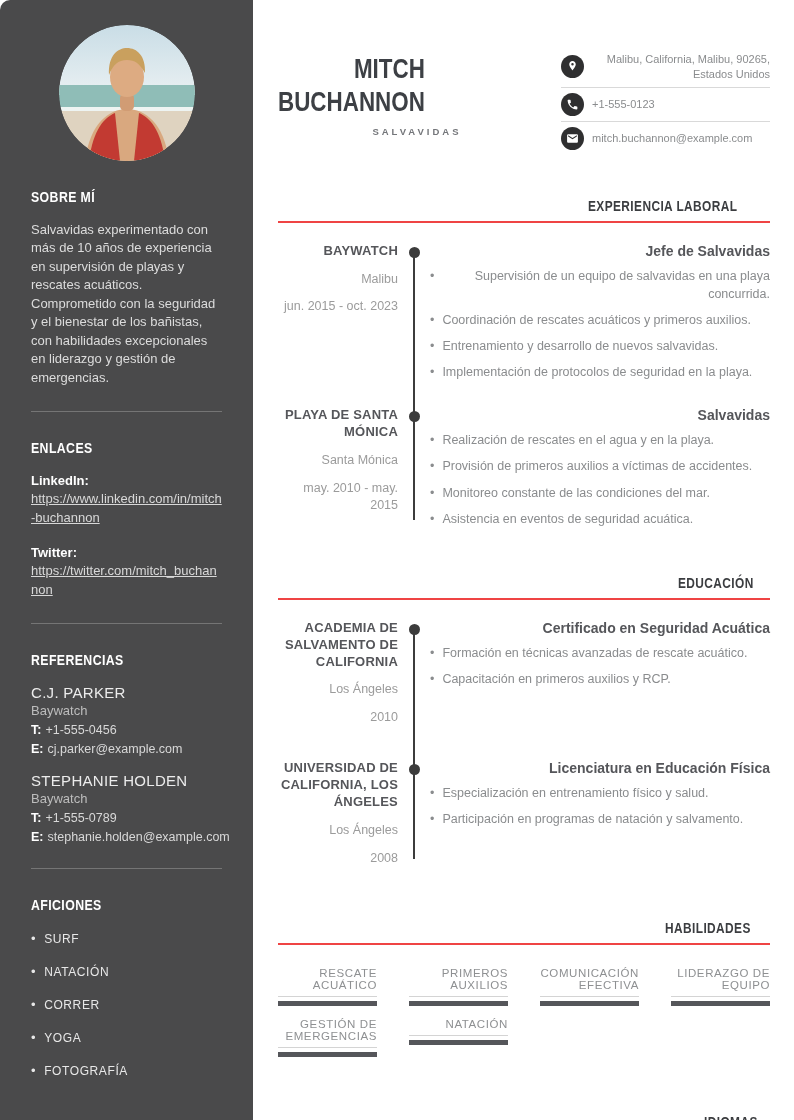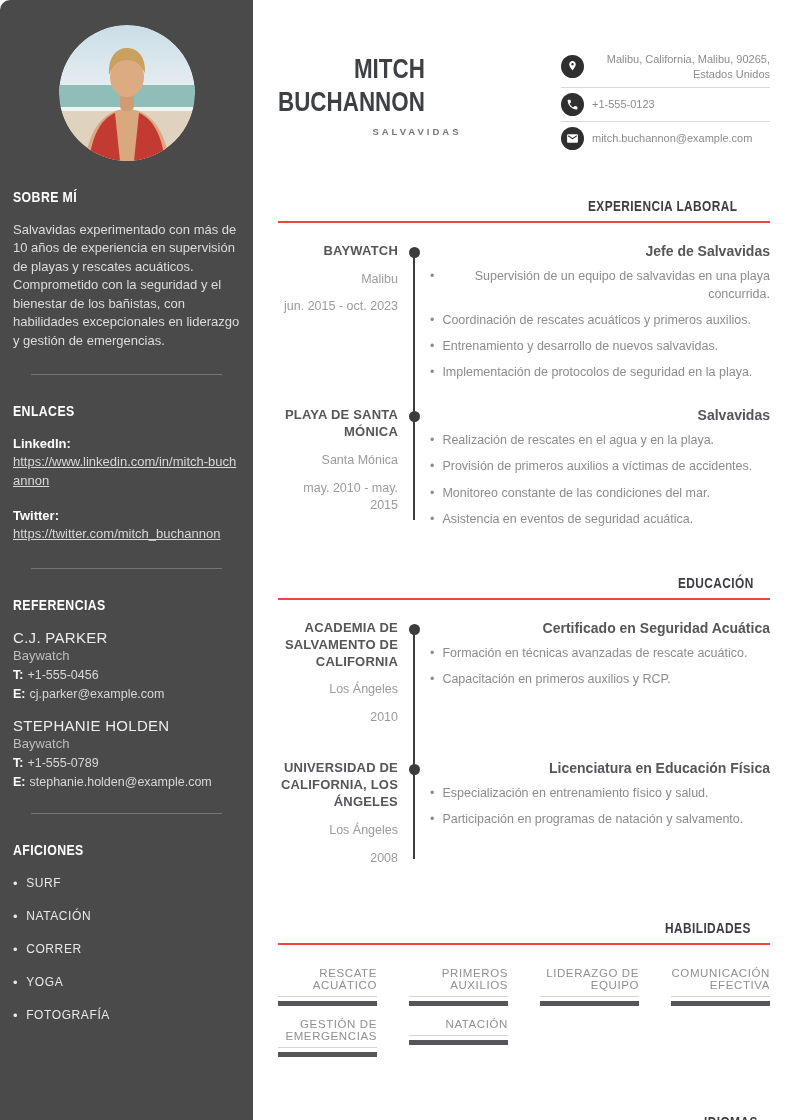--- a/index.html
+++ b/index.html
@@ -5,21 +5,21 @@
   * { margin:0; padding:0; box-sizing:border-box; }
   html,body { width:794px; height:1120px; }
   body { font-family:"Liberation Sans", sans-serif; background:#ffffff; overflow:hidden; }
   .page { position:relative; width:794px; height:1120px; background:#ffffff; }
 
   
   .sidebar { position:absolute; left:0; top:0; width:253px; height:1120px;
              background:#4a4a4b; color:#d6d6d6; border-top-left-radius:10px; }
   .photo-wrap { width:136px; height:136px; margin:25px auto 0; border-radius:50%; overflow:hidden; }
   .photo-wrap svg { display:block; }
-  .sb-inner { padding:0 13px; }
+  .sb-inner { padding:0 31px; }
   .sb-h { color:#ffffff; font-size:15px; font-weight:700; margin-top:27px; }
   .cond { display:inline-block; transform:scaleX(0.82); transform-origin:0 50%; letter-spacing:0.5px; white-space:nowrap; }
   .sb-about-text { font-size:13px; line-height:1.42; color:#dcdcdc; margin-top:16px; }
   .sb-divider { border:none; border-top:1px solid #757575; margin:24px 31px 0; }
   .sb-link-group { margin-top:17px; font-size:13px; }
   .sb-link-label { color:#ffffff; font-weight:700; display:block; margin-bottom:2px; }
   .sb-link a { color:#d8d8d8; text-decoration:underline; word-break:break-all; line-height:1.45; }
   .ref-block { margin-top:16px; }
   .ref-name { color:#ececec; font-size:15px; letter-spacing:0.3px; }
   .ref-company { color:#bdbdbd; font-size:13px; margin-top:2px; }
@@ -335,27 +335,27 @@
               <div class="skill-fill" style="width: 100%;"></div>
             </div>
         </div>
         <div class="skill">
           <div class="skill-label">PRIMEROS AUXILIOS</div>
           <div class="skill-bar">
               <div class="skill-fill" style="width: 100%;"></div>
             </div>
         </div>
         <div class="skill">
+          <div class="skill-label">COMUNICACIÓN EFECTIVA</div>
+          <div class="skill-bar">
+              <div class="skill-fill" style="width: 100%;"></div>
+            </div>
+        </div>
+        <div class="skill">
           <div class="skill-label">LIDERAZGO DE EQUIPO</div>
-          <div class="skill-bar">
-              <div class="skill-fill" style="width: 100%;"></div>
-            </div>
-        </div>
-        <div class="skill">
-          <div class="skill-label">COMUNICACIÓN EFECTIVA</div>
           <div class="skill-bar">
               <div class="skill-fill" style="width: 100%;"></div>
             </div>
         </div>
         <div class="skill">
           <div class="skill-label">GESTIÓN DE EMERGENCIAS</div>
           <div class="skill-bar">
               <div class="skill-fill" style="width: 100%;"></div>
             </div>
         </div>

